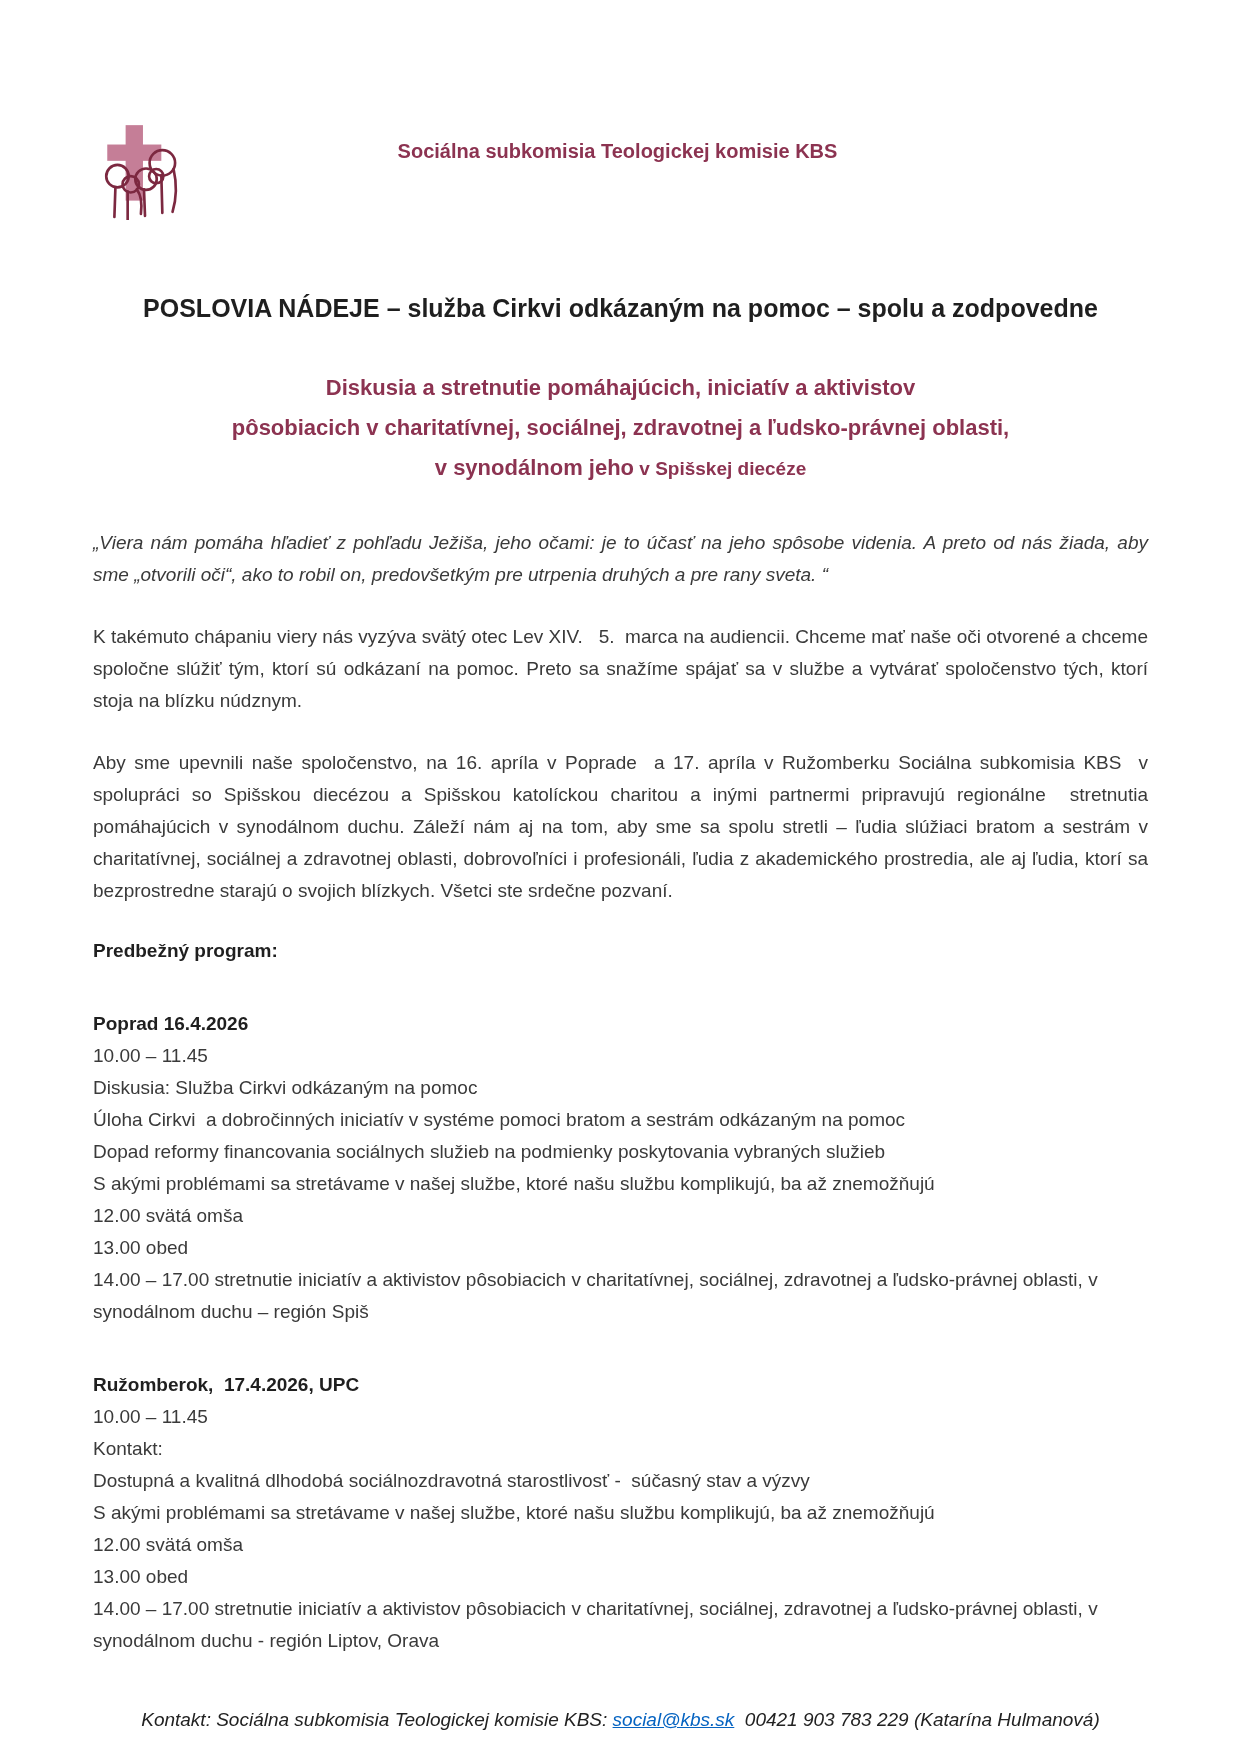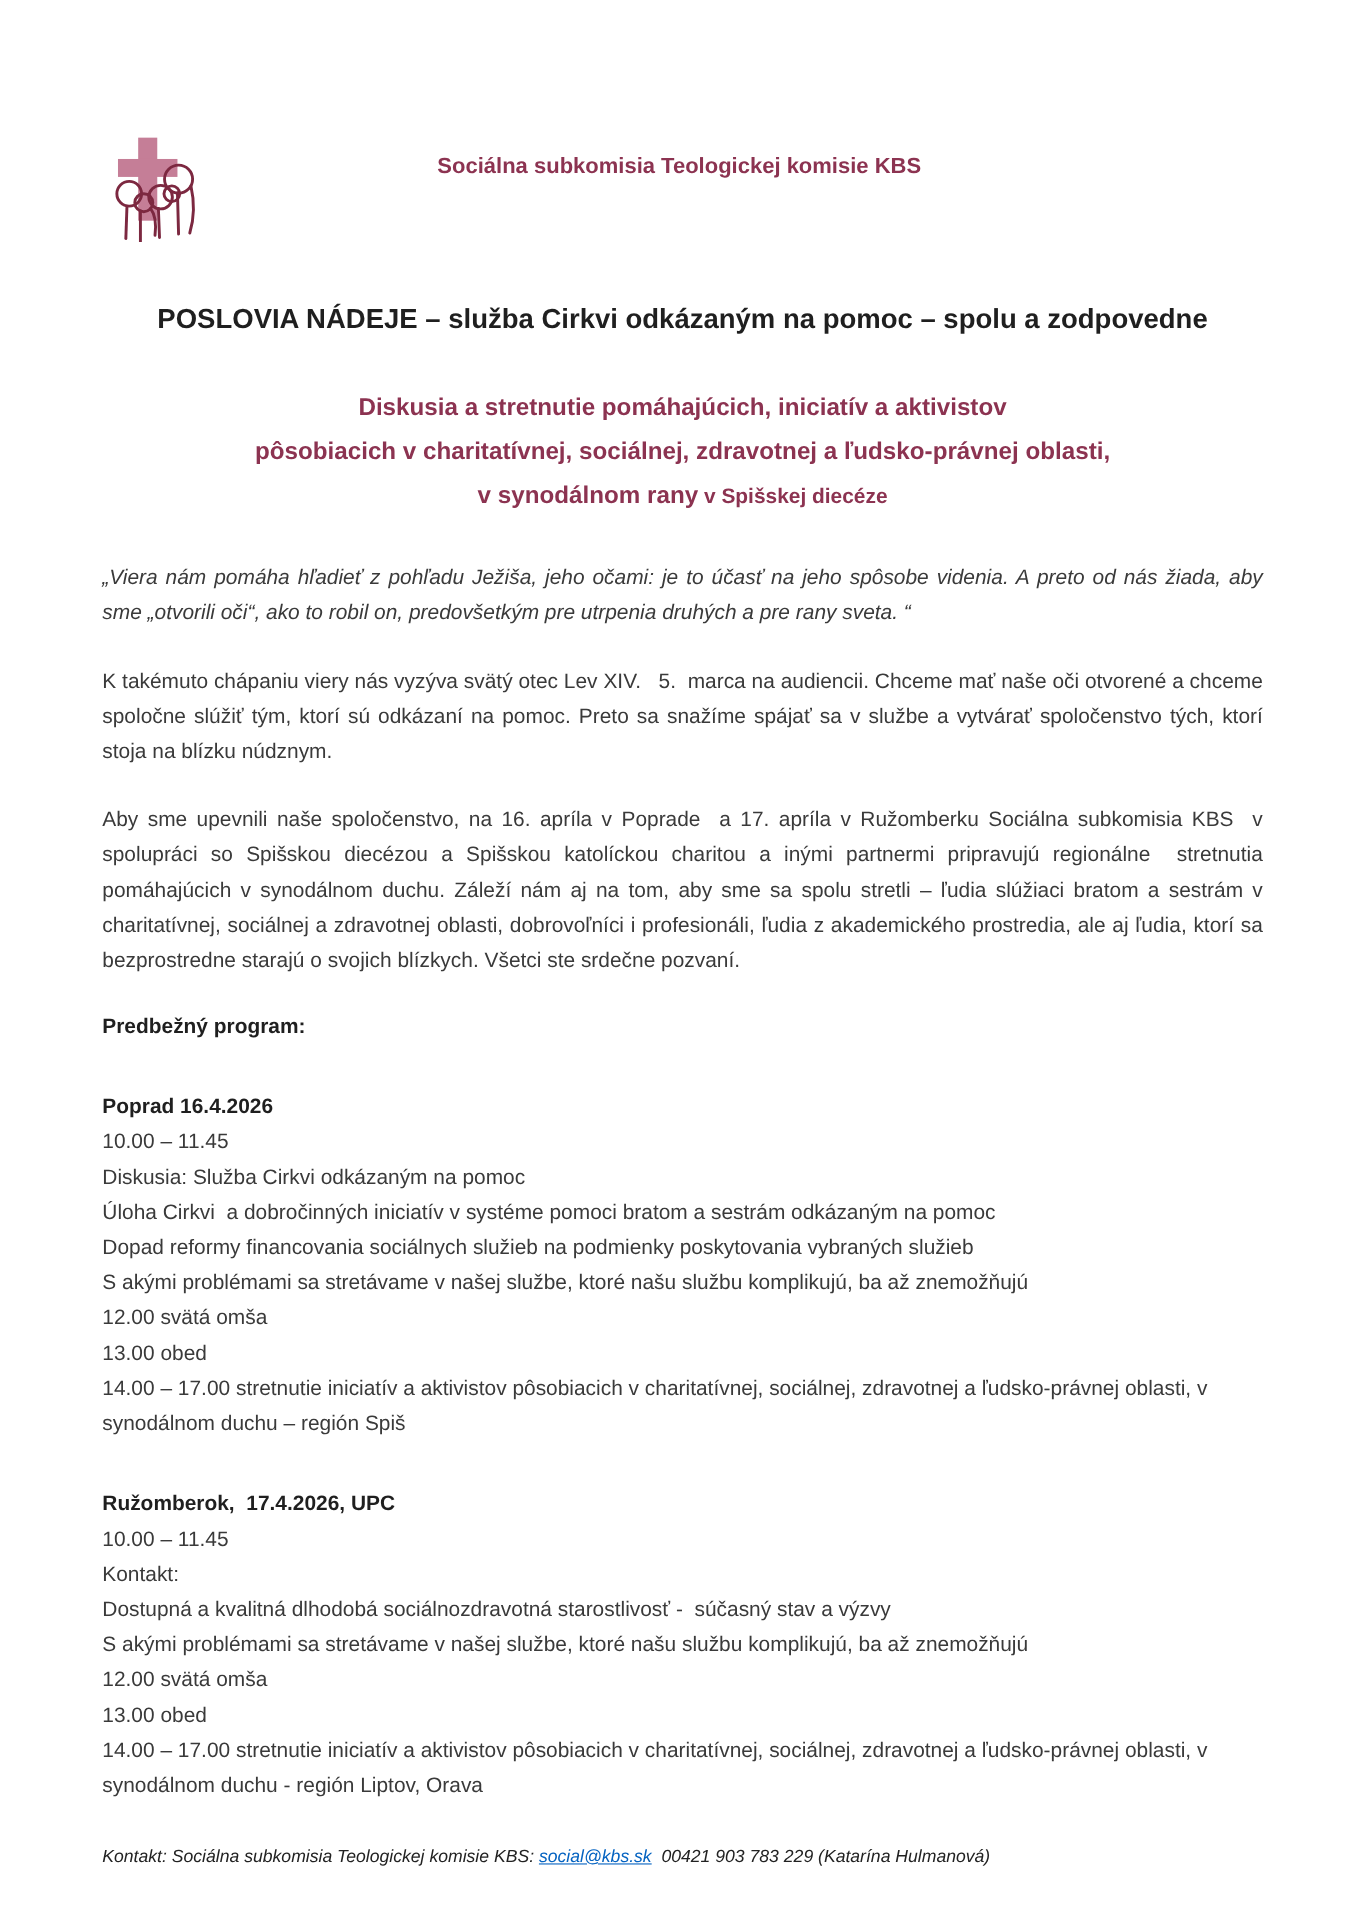--- a/index.html
+++ b/index.html
@@ -21,21 +21,21 @@
   
   .header{display:flex;align-items:flex-start;height:102px;}
   .logo{width:104px;height:102px;flex:0 0 auto;}
   .org-name{
     flex:1;text-align:center;transform:translateX(-55px);
     margin-top:22px;font-size:20px;font-weight:bold;color:var(--maroon);
   }
 
   
   .title{
-    margin-top:50px;text-align:center;font-size:25px;font-weight:bold;
+    margin-top:68px;text-align:center;font-size:25px;font-weight:bold;
     color:var(--title);letter-spacing:0;line-height:40px;
   }
   .subtitle{
     margin-top:40px;text-align:center;color:var(--maroon);font-weight:bold;
     font-size:22px;line-height:40px;
   }
   .subtitle .small{font-size:19px;}
 
   
   .quote{
@@ -46,22 +46,23 @@
     margin:30px 0 0 0;font-size:19px;line-height:32px;
     text-align:justify;white-space:pre-wrap;
   }
   .program-heading{margin-top:28px;font-size:19px;line-height:32px;font-weight:bold;color:var(--title);}
   .event{margin-top:41px;}
   .event-title{font-size:19px;line-height:32px;font-weight:bold;color:var(--title);white-space:pre-wrap;}
   .program-line{font-size:19px;line-height:32px;white-space:pre-wrap;}
 
   
   .footer{
-    margin-top:34px;font-style:italic;font-size:16px;line-height:30px;color:#222;
+    margin-top:48px;font-style:italic;font-size:19px;line-height:30px;color:#222;
     white-space:pre-wrap;
+    text-align:center;
   }
   .footer a{color:var(--link-blue);text-decoration:underline;}
 
   .logo svg .cross{fill:var(--logo-pink);}
   .logo svg .fig{fill:none;stroke:var(--logo-outline);stroke-width:2.6;stroke-linecap:round;}
 </style>
 </head>
 <body>
 
 <div class="doc">
@@ -91,21 +92,21 @@
       </svg>
     </div>
     <div class="org-name">Sociálna subkomisia Teologickej komisie KBS</div>
   </div>
 
   <div class="title">POSLOVIA NÁDEJE – služba Cirkvi odkázaným na pomoc – spolu a zodpovedne</div>
 
   <div class="subtitle">
     <div>Diskusia a stretnutie pomáhajúcich, iniciatív a aktivistov</div>
     <div>pôsobiacich v charitatívnej, sociálnej, zdravotnej a ľudsko-právnej oblasti,</div>
-    <div><span>v synodálnom rany</span><span class="small"> v Spišskej diecéze</span></div>
+    <div><span>v synodálnom jeho</span><span class="small"> v Spišskej diecéze</span></div>
   </div>
 
   <p class="quote">„Viera nám pomáha hľadieť z pohľadu Ježiša, jeho očami: je to účasť na jeho spôsobe videnia. A preto od nás žiada, aby sme „otvorili oči“, ako to robil on, predovšetkým pre utrpenia druhých a pre rany sveta. “</p>
 
   <p class="para">K takémuto chápaniu viery nás vyzýva svätý otec Lev XIV.   5.  marca na audiencii. Chceme mať naše oči otvorené a chceme spoločne slúžiť tým, ktorí sú odkázaní na pomoc. Preto sa snažíme spájať sa v službe a vytvárať spoločenstvo tých, ktorí stoja na blízku núdznym.</p>
 
   <p class="para">Aby sme upevnili naše spoločenstvo, na 16. apríla v Poprade  a 17. apríla v Ružomberku Sociálna subkomisia KBS  v spolupráci so Spišskou diecézou a Spišskou katolíckou charitou a inými partnermi pripravujú regionálne  stretnutia pomáhajúcich v synodálnom duchu. Záleží nám aj na tom, aby sme sa spolu stretli – ľudia slúžiaci bratom a sestrám v charitatívnej, sociálnej a zdravotnej oblasti, dobrovoľníci i profesionáli, ľudia z akademického prostredia, ale aj ľudia, ktorí sa bezprostredne starajú o svojich blízkych. Všetci ste srdečne pozvaní.</p>
 
   <div class="program-heading">Predbežný program:</div>
 

